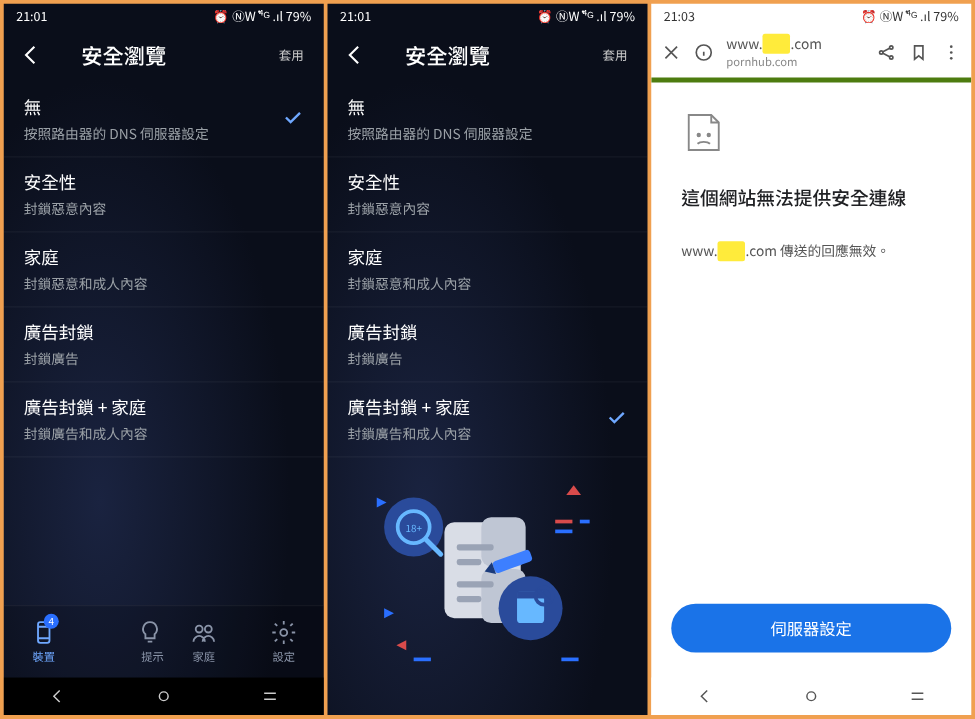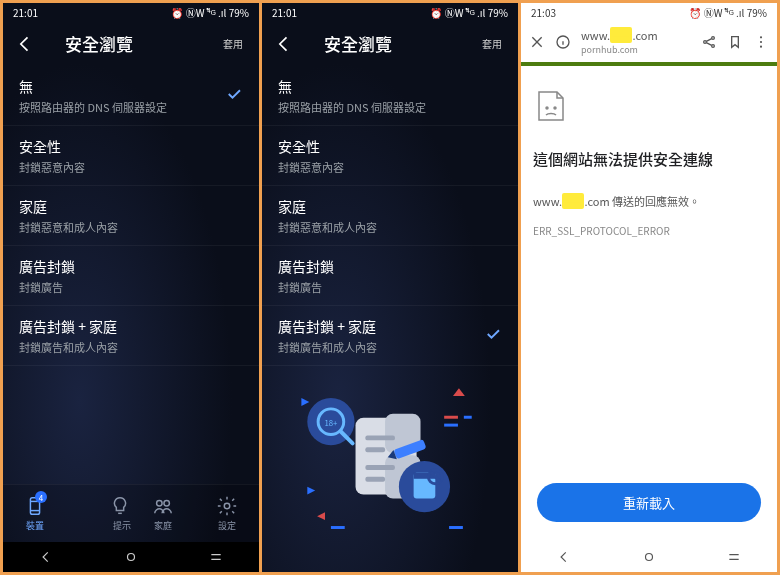--- a/index.html
+++ b/index.html
@@ -30,21 +30,21 @@
   .badge { position: absolute; top: 6px; right: 50%; transform: translateX(12px); background: #2a6fff; color: #fff; border-radius: 50%; width: 12px; height: 12px; font-size: 8px; display: flex; align-items: center; justify-content: center; }
 
   .softkeys { display: flex; justify-content: space-around; align-items: center; height: 30px; background: #000; color: #ccc; }
   .phone-light .softkeys { background: #fff; color: #555; }
 
   
   .br-bar { display: flex; align-items: center; gap: 10px; padding: 6px 8px; border-bottom: 4px solid #4d7c0f; }
   .urlbox { flex: 1; display: flex; flex-direction: column; }
   .url-main { font-size: 11px; color: #555; }
   .url-sub { font-size: 9px; color: #888; }
-  .br-body { padding: 22px 12px; flex: 1; display: flex; flex-direction: column; }
+  .br-body { padding: 22px 24px; flex: 1; display: flex; flex-direction: column; }
   .err-title { font-size: 15px; font-weight: 500; margin-top: 24px; }
   .err-line { font-size: 11px; color: #555; margin-top: 24px; }
   .err-code { font-size: 10px; color: #888; margin-top: 14px; }
   .reload { margin: 0 16px 20px; background: #1a73e8; color: #fff; text-align: center; padding: 10px 0; border-radius: 20px; font-size: 13px; }
 
   .redact { background: #ffeb3b; color: #ffeb3b; border-radius: 2px; padding: 0 2px; display: inline-block; }
   .icon { display: inline-flex; }
 </style>
 </head>
 <body>
@@ -296,23 +296,22 @@
           <path d="M24 4v6h6"></path>
         <circle cx="14" cy="20" r="1" fill="#888"></circle>
           <circle cx="22" cy="20" r="1" fill="#888"></circle>
         <path d="M13 27c2-2 8-2 10 0"></path>
       </svg>
     </span>
     <div class="err-title">這個網站無法提供安全連線</div>
     <div class="err-line">
       <span>www.</span><span class="redact">——</span><span>.com 傳送的回應無效。</span>
     </div>
-    <div class="err-code">ERR_SSL_PROTOCOL_ERROR</div>
-  </div>
-  <div class="reload">重新載入</div>
+  </div>
+  <div class="reload">伺服器設定</div>
   <div class="softkeys">
     <span><svg width="14" height="14" viewBox="0 0 24 24" fill="none" stroke="#555" stroke-width="2">
           <path d="M15 4 7 12 15 20"></path>
         </svg></span>
     <span><svg width="14" height="14" viewBox="0 0 24 24" fill="none" stroke="#555" stroke-width="2">
           <circle cx="12" cy="12" r="6"></circle>
         </svg></span>
     <span><svg width="14" height="14" viewBox="0 0 24 24" fill="none" stroke="#555" stroke-width="2">
           <path d="M4 8h16M4 16h16"></path>
         </svg></span>

